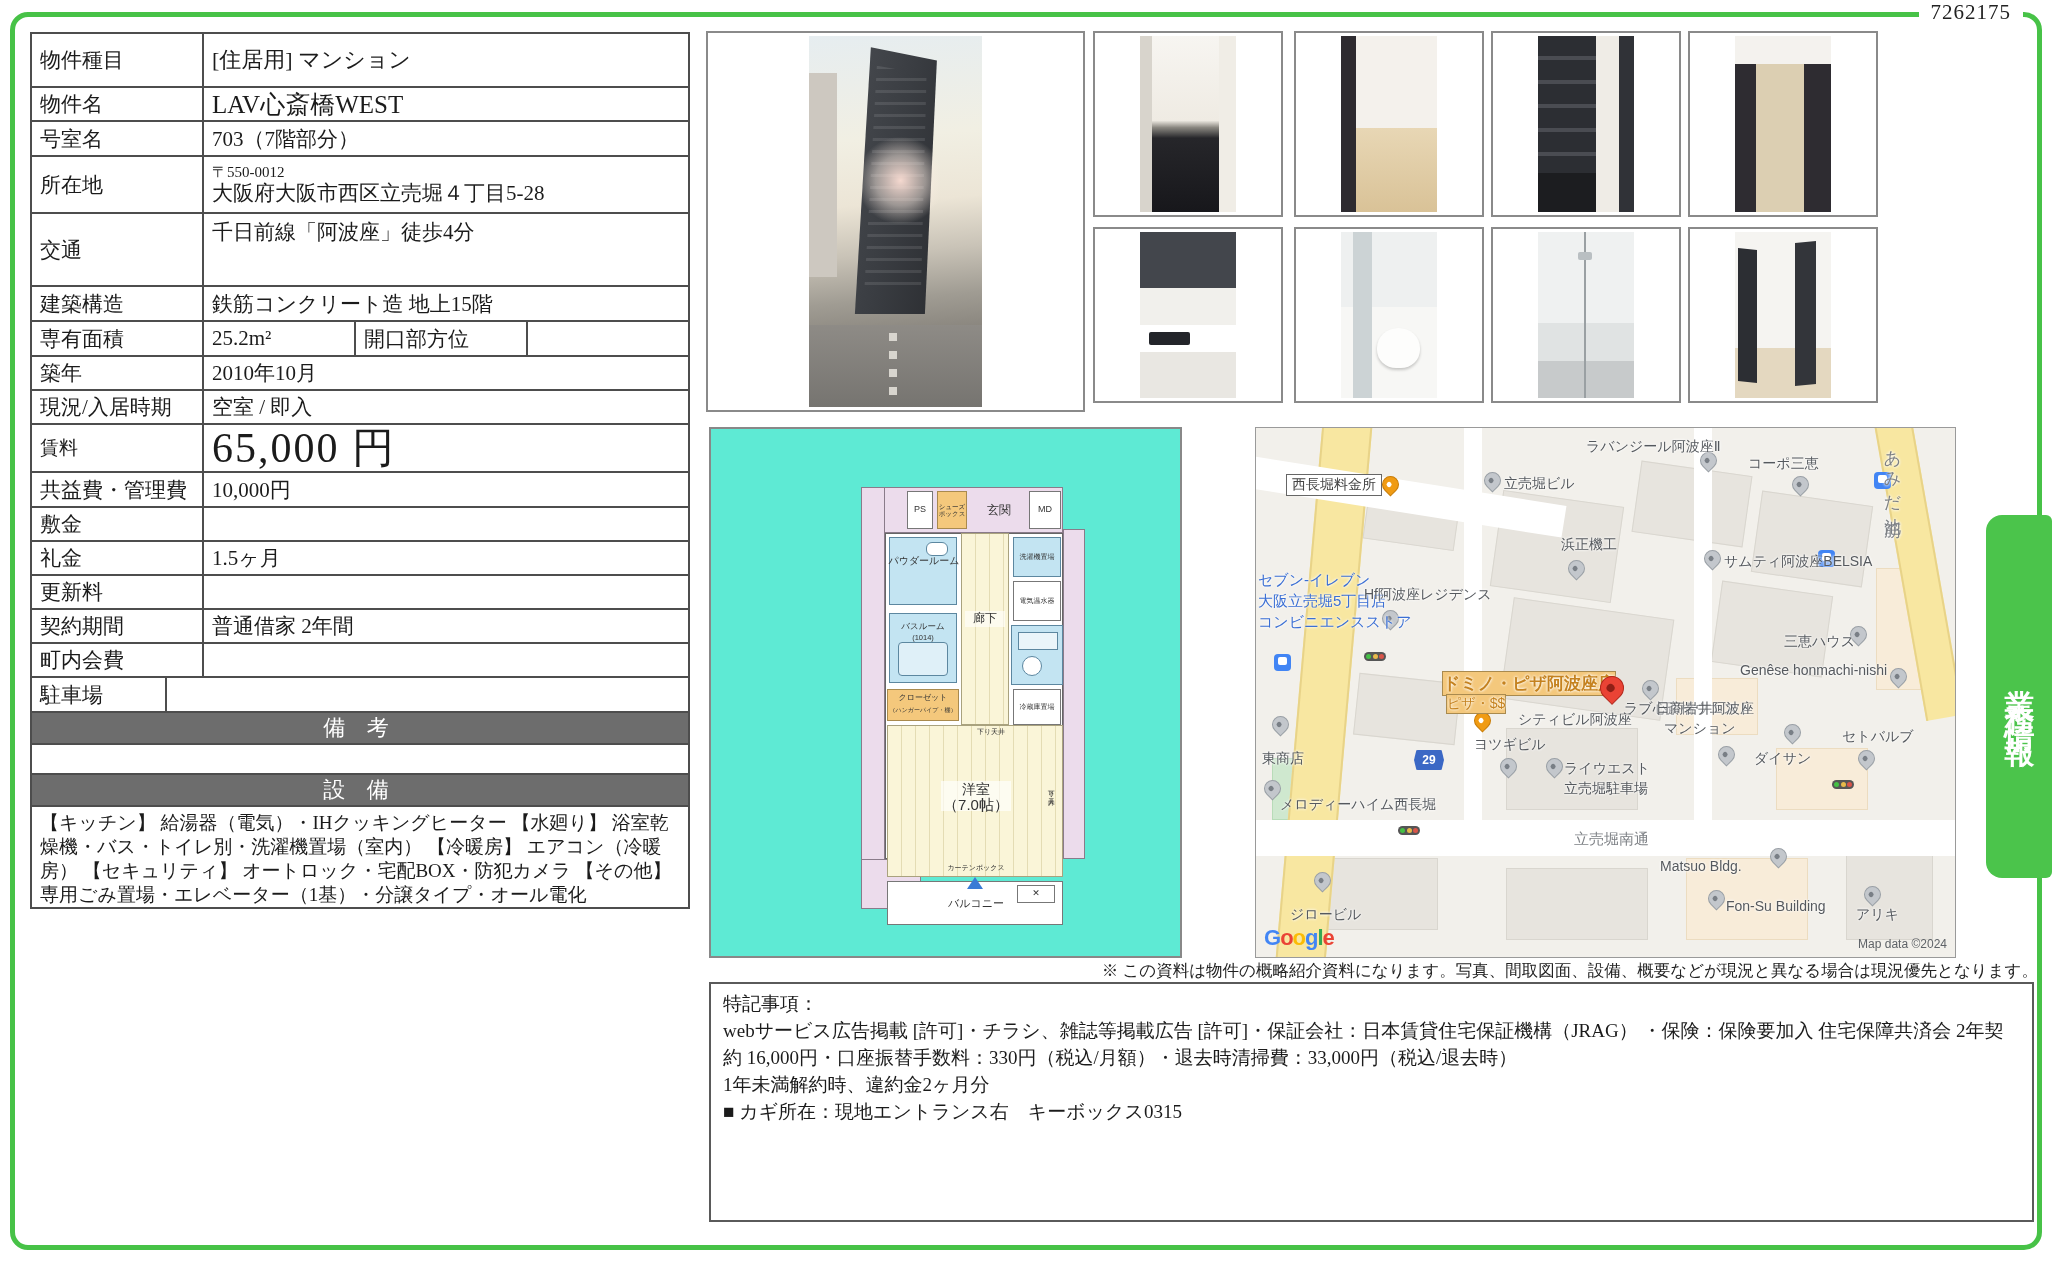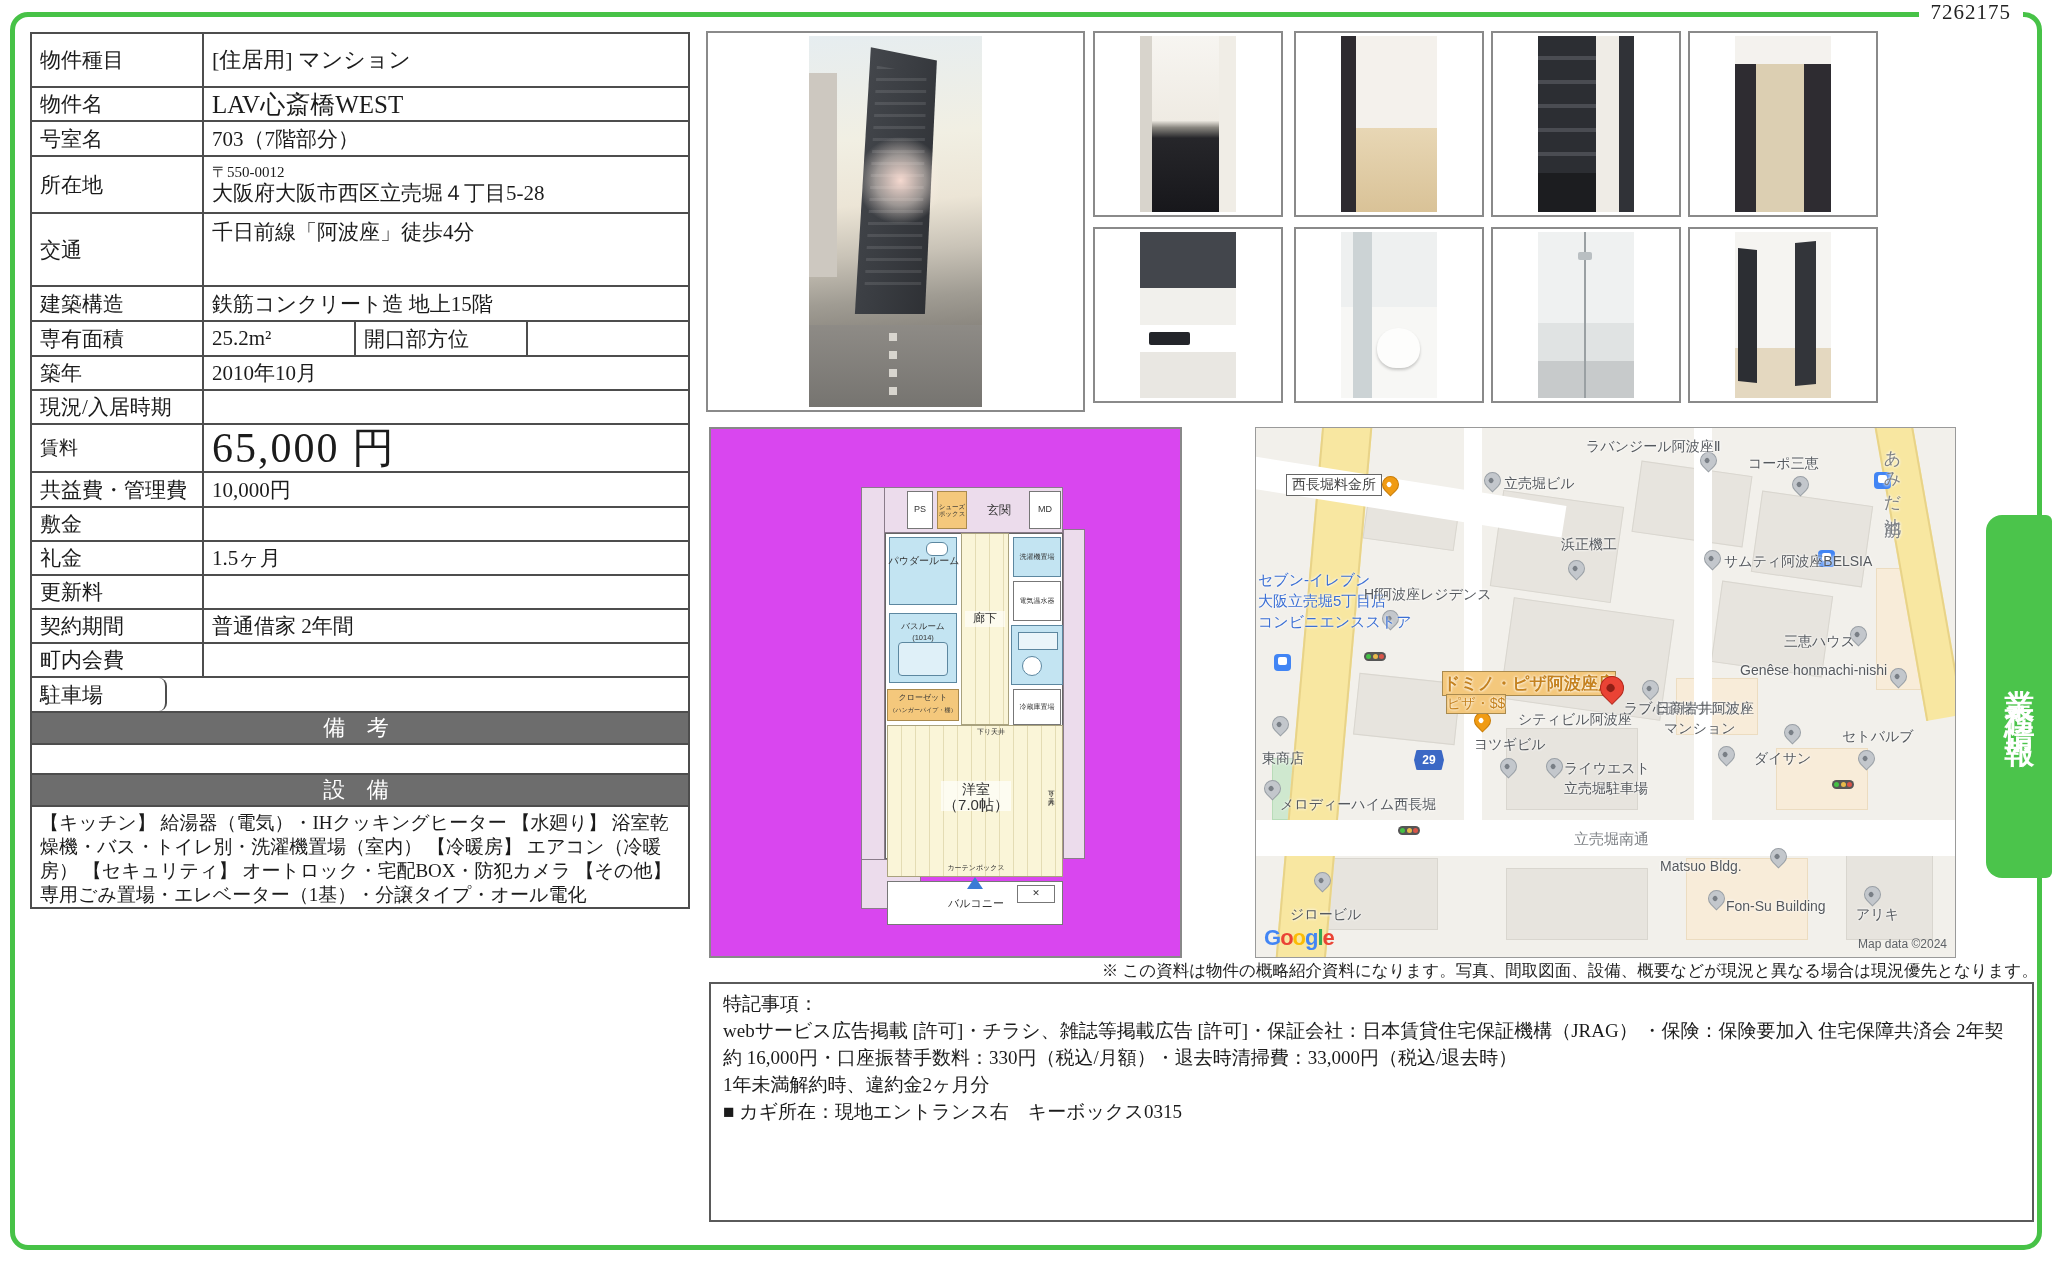--- a/index.html
+++ b/index.html
@@ -12,21 +12,21 @@
   .biz-tab{left:1986px;top:515px;width:66px;height:363px;background:#4bc44b;border-radius:16px 6px 6px 16px;z-index:5;
            display:flex;align-items:center;justify-content:center;}
   .biz-tab span{writing-mode:vertical-rl;color:#fff;font-size:30px;font-weight:bold;letter-spacing:16px;
                 font-family:"Liberation Sans","DejaVu Sans",sans-serif;}
   
   .ptable{left:30px;top:32px;width:660px;border:2px solid #4d4d4d;box-sizing:border-box;background:#fff;}
   .prow{display:flex;border-bottom:2px solid #4d4d4d;box-sizing:border-box;}
   .prow:last-child{border-bottom:none;}
   .pcell{box-sizing:border-box;display:flex;align-items:center;padding:0 8px;font-size:21px;overflow:hidden;white-space:nowrap;}
   .plabel{width:172px;border-right:2px solid #4d4d4d;flex:none;}
-  .plabel.narrow{width:135px;border-radius:8px;}
+  .plabel.narrow{width:135px;}
   .pvalue{flex:1;}
   .pvalue.mid{flex:none;width:152px;border-right:2px solid #4d4d4d;}
   .plabel2{flex:none;width:172px;border-right:2px solid #4d4d4d;}
   .pvalue2{flex:none;width:156px;}
   .vtop{align-items:flex-start;padding-top:4px;}
   .two-line{flex-direction:column;align-items:flex-start;justify-content:center;line-height:1.15;}
   .sub-small{font-size:15px;}
   .big-rent{font-size:42px;letter-spacing:2px;}
   .band{background:#6d6d6d;color:#fff;text-align:center;font-size:22px;letter-spacing:8px;
         display:flex;align-items:center;justify-content:center;border-bottom:2px solid #4d4d4d;}
@@ -53,21 +53,21 @@
   .img-p5{background:linear-gradient(180deg,#43464c 0 34%,#f1f0ec 34% 56%,#ffffff 56% 72%,#e9e7e2 72% 100%);}
   .img-p6{background:
      linear-gradient(90deg,rgba(0,0,0,0) 0 12%,#ccd3d5 12% 32%,rgba(0,0,0,0) 32%),
      linear-gradient(180deg,#eef0f0 0 45%,#f7f7f5 45% 100%);}
   .img-p7{background:
      linear-gradient(90deg,rgba(0,0,0,0) 0 48%,#9aa0a3 48% 50.5%,rgba(0,0,0,0) 50.5%),
      linear-gradient(180deg,#eff1f1 0 55%,#e0e3e3 55% 78%,#c7cacb 78% 100%);}
   .img-p8{background:linear-gradient(180deg,#f5f4f1 0 70%,#e4d8c0 70% 100%);}
   .decor{position:absolute;}
   
-  .fp-box{left:709px;top:427px;width:473px;height:531px;border:2px solid #888;box-sizing:border-box;background:#d946ef;}
+  .fp-box{left:709px;top:427px;width:473px;height:531px;border:2px solid #888;box-sizing:border-box;background:#5eead4;}
   .fp{position:absolute;box-sizing:border-box;font-family:"Liberation Sans","DejaVu Sans",sans-serif;}
   .pink{background:#ecdcec;border:1px solid #8a7b8a;}
   .wet{background:#c3e4f2;border:1px solid #5c87a0;}
   .orange{background:#f4c87c;border:1px solid #a98a4e;}
   .stripes{background:repeating-linear-gradient(90deg,#faf5d8 0 13px,#e4dcb4 13px 14px);}
   .fp-label{color:#333;display:flex;align-items:center;justify-content:center;text-align:center;line-height:1.1;}
   .fp-white{background:#fff;border:1px solid #777;}
   
   .map-box{left:1255px;top:427px;width:701px;height:531px;border:1px solid #9a9a9a;box-sizing:border-box;background:#f2f0eb;overflow:hidden;
            font-family:"Liberation Sans","DejaVu Sans",sans-serif;}
@@ -152,20 +152,21 @@
       <div class="pcell pvalue mid">25.2m²</div>
       <div class="pcell plabel2">開口部方位</div>
       <div class="pcell pvalue2"></div>
     </div>
     <div class="prow" style="height:34px">
       <div class="pcell plabel">築年</div>
       <div class="pcell pvalue">2010年10月</div>
     </div>
     <div class="prow" style="height:34px">
       <div class="pcell plabel">現況/入居時期</div>
+      <div class="pcell pvalue">空室 / 即入</div>
     </div>
     <div class="prow" style="height:48px">
       <div class="pcell plabel" style="font-size:19px">賃料</div>
       <div class="pcell pvalue big-rent">65,000 円</div>
     </div>
     <div class="prow" style="height:35px">
       <div class="pcell plabel">共益費・管理費</div>
       <div class="pcell pvalue">10,000円</div>
     </div>
     <div class="prow" style="height:34px">

